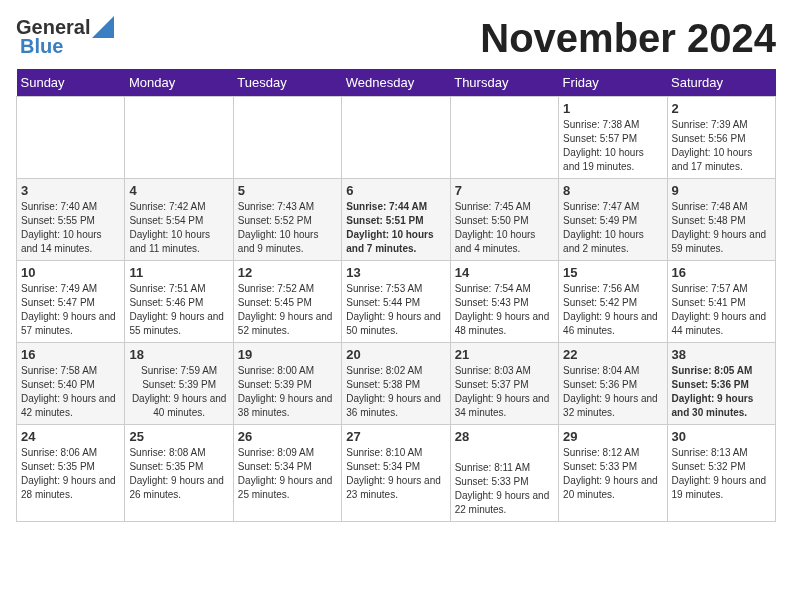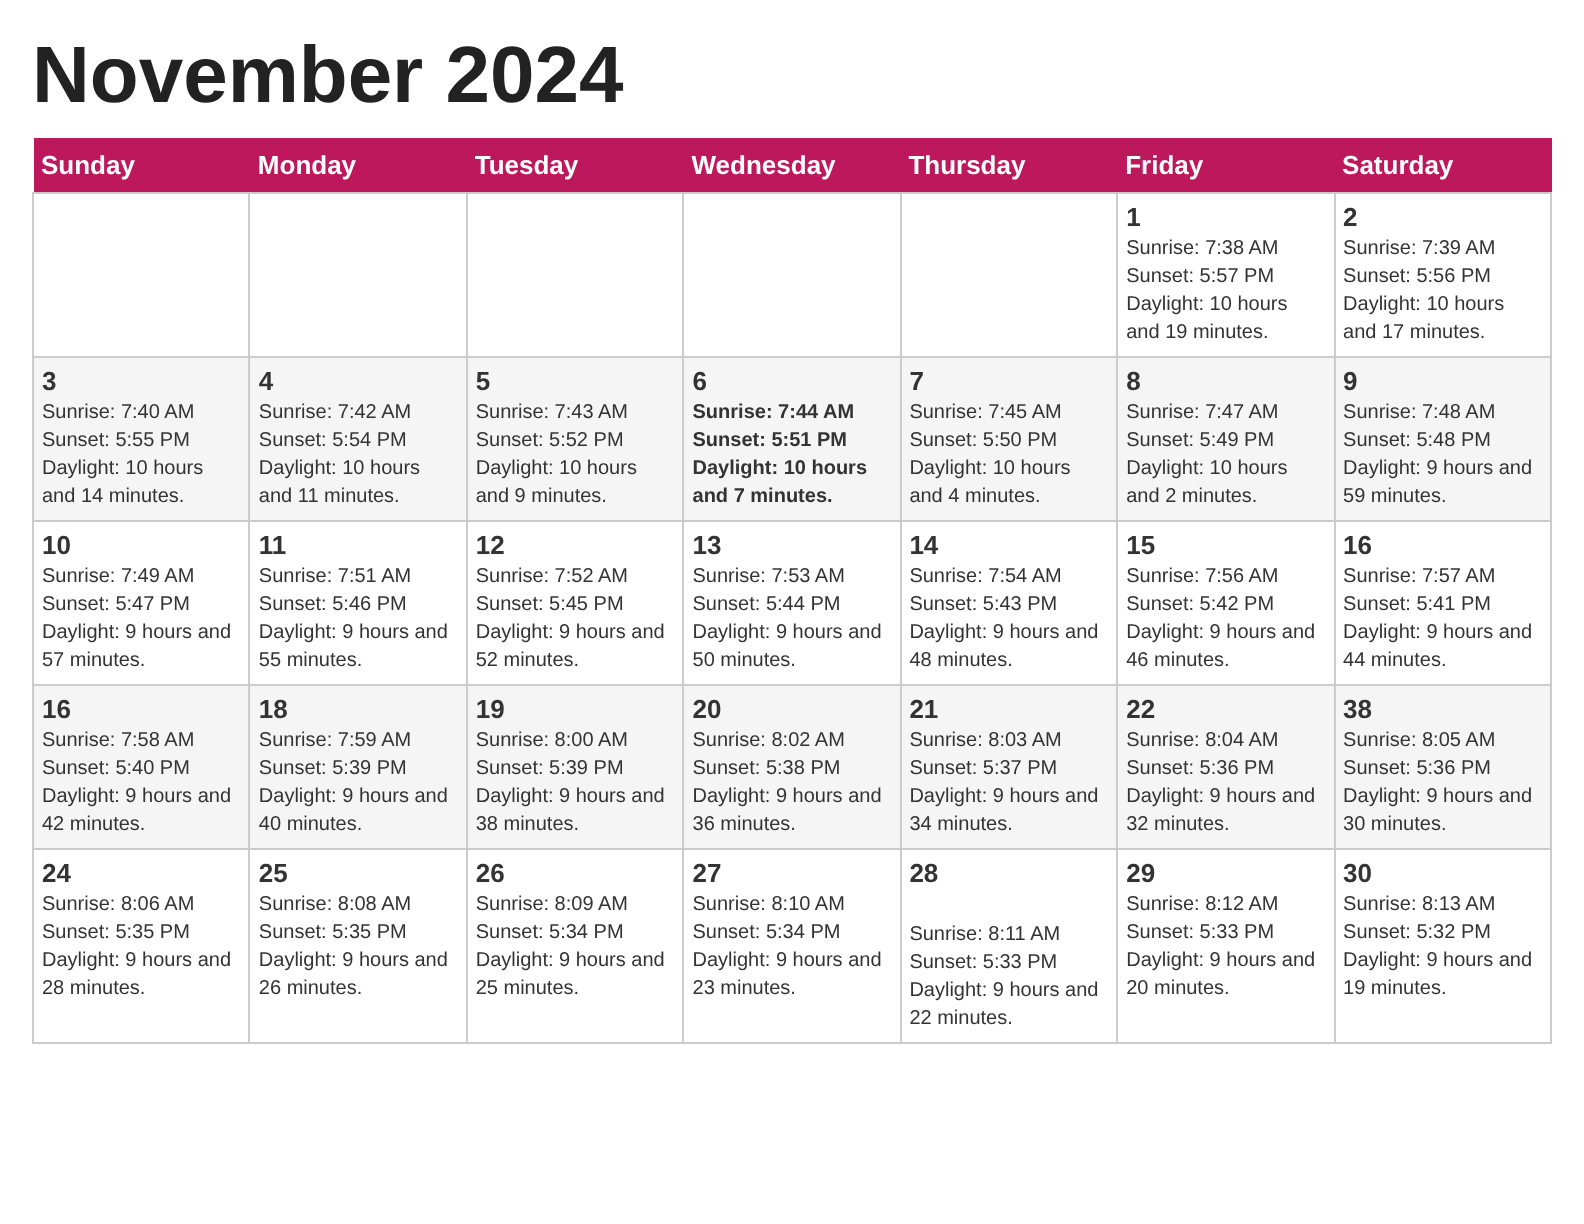--- a/index.html
+++ b/index.html
@@ -23,26 +23,26 @@
     }
     .title-block { text-align: right; }
     .title-block h1 { font-size: 40px; font-weight: bold; color: #222; }
     .title-block h2 { font-size: 16px; font-weight: normal; color: #444; }
     table {
       width: 100%;
       border-collapse: collapse;
       font-size: 11px;
     }
     thead tr th {
-      background: #be185d;
+      background: #4c1d95;
       color: #fff;
       padding: 6px 4px;
       text-align: left;
       font-size: 13px;
-      font-weight: bold;
+      font-weight: normal;
     }
     tbody tr td {
       border: 1px solid #ccc;
       vertical-align: top;
       padding: 4px;
       height: 80px;
       width: calc(100% / 7);
       color: #333;
     }
     tbody tr:nth-child(even) td { background: #f5f5f5; }
@@ -57,20 +57,29 @@
       font-size: 10px;
       line-height: 1.4;
       color: #333;
     }
     .empty { background: #fff !important; }
   </style>
 </head>
 <body>
 
 <div class="header">
+  <div class="logo">
+    <div style="display:flex; align-items:center;">
+      <span style="font-size:20px; font-weight:bold; color:#333;">General</span>
+      <svg width="22" height="22" viewBox="0 0 22 22" style="margin-left:2px; margin-top:-2px;">
+        <polygon points="0,22 22,0 22,22" fill="#3a7fc1"></polygon>
+      </svg>
+    </div>
+    <span style="font-size:20px; font-weight:bold; color:#3a7fc1; margin-top:-4px; margin-left:4px;">Blue</span>
+  </div>
   <div class="title-block">
     <h1>November 2024</h1>
   </div>
 </div>
 
 <table>
   <thead>
     <tr>
     <th>Sunday</th>
         <th>Monday</th>
@@ -191,21 +200,21 @@
       </tr>
       <tr>
         <td>
           <span class="day-num">16</span>
           <div class="day-info" style="white-space: pre-line;">Sunrise: 7:58 AM
 Sunset: 5:40 PM
 Daylight: 9 hours and 42 minutes.</div>
         </td>
         <td>
           <span class="day-num">18</span>
-          <div class="day-info" style="white-space: pre-line;">Sunrise: 7:59 AM
+          <div class="day-info" style="white-space: pre-line; text-align: center;">Sunrise: 7:59 AM
 Sunset: 5:39 PM
 Daylight: 9 hours and 40 minutes.</div>
         </td>
         <td>
           <span class="day-num">19</span>
           <div class="day-info" style="white-space: pre-line;">Sunrise: 8:00 AM
 Sunset: 5:39 PM
 Daylight: 9 hours and 38 minutes.</div>
         </td>
         <td>
@@ -221,21 +230,21 @@
 Daylight: 9 hours and 34 minutes.</div>
         </td>
         <td>
           <span class="day-num">22</span>
           <div class="day-info" style="white-space: pre-line;">Sunrise: 8:04 AM
 Sunset: 5:36 PM
 Daylight: 9 hours and 32 minutes.</div>
         </td>
         <td>
           <span class="day-num">38</span>
-          <div class="day-info" style="white-space: pre-line;">Sunrise: 8:05 AM
+          <div class="day-info" style="white-space: pre-line; font-weight: bold;">Sunrise: 8:05 AM
 Sunset: 5:36 PM
 Daylight: 9 hours and 30 minutes.</div>
         </td>
       </tr>
       <tr>
         <td>
           <span class="day-num">24</span>
           <div class="day-info" style="white-space: pre-line;">Sunrise: 8:06 AM
 Sunset: 5:35 PM
 Daylight: 9 hours and 28 minutes.</div>

